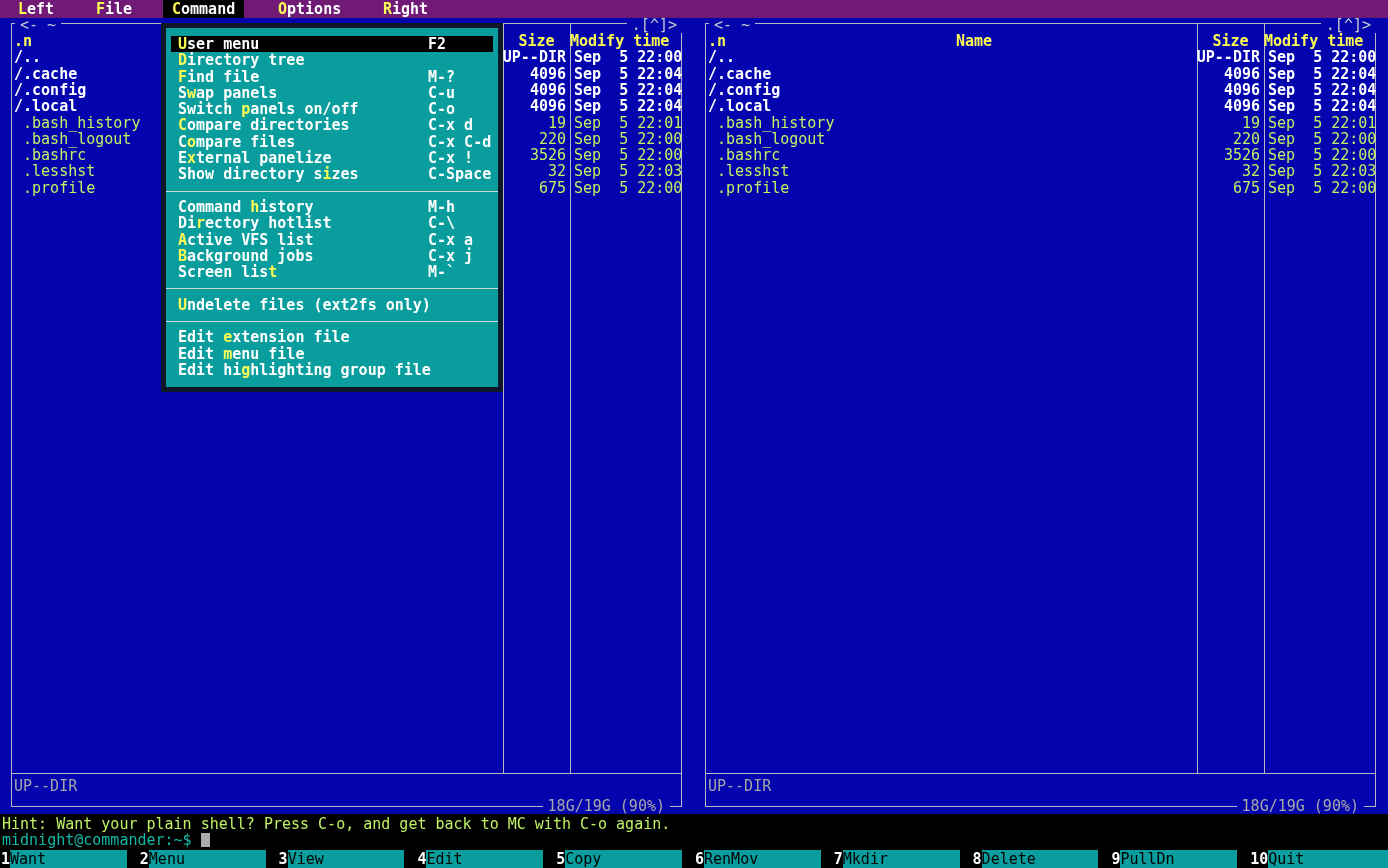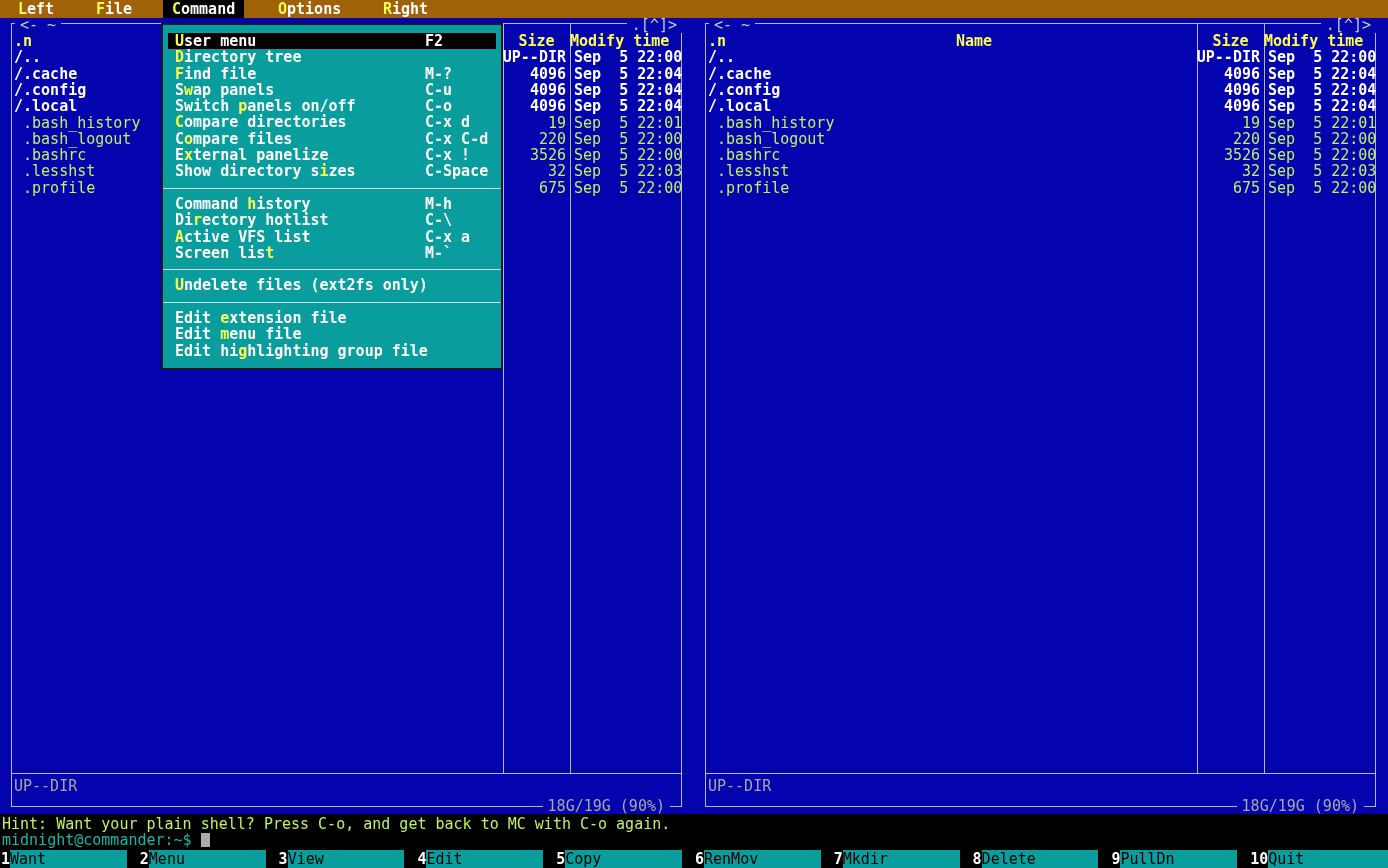--- a/index.html
+++ b/index.html
@@ -6,21 +6,21 @@
   html,body { background:#000; }
   .screen {
     position:relative; width:1388px; height:868px; overflow:hidden;
     background:#0A9D9D;
     font-family:"DejaVu Sans Mono", monospace;
     font-size:15px; line-height:16.3px;
   }
   .hot { color:#FCFC54; }
 
   
-  .menubar { position:absolute; top:0; left:0; width:100%; height:18px; background:#a16207; z-index:12; }
+  .menubar { position:absolute; top:0; left:0; width:100%; height:18px; background:#701a75; z-index:12; }
   .mb-item { position:absolute; top:0; height:18px; line-height:18px; padding:0 9px;
              color:#FFFFFF; font-weight:bold; white-space:pre; cursor:default; }
   .mb-item.selected { background:#000000; }
 
   
   .panel { position:absolute; top:18px; width:694px; height:796px; background:#0404AE; overflow:hidden; }
   #panel-0 { left:0; } #panel-1 { left:694px; }
   .frame   { position:absolute; left:11px; top:5px; width:671px; height:784px; border:1px solid #B8B8C8; }
   .colsep  { position:absolute; top:6px; width:1px; height:749px; background:#B8B8C8; }
   .cs1 { left:503px; } .cs2 { left:570px; }
@@ -41,21 +41,21 @@
   .f-size { left:500px; width:66px; text-align:right; }
   .f-time { left:574px; }
   .frow.dir    { color:#FFFFFF; font-weight:bold; }
   .frow.hidden { color:#bef264; }
   .ministatus { position:absolute; left:14px; top:760px; height:16px; line-height:16px; color:#A8A8A8; }
   .freespace  { position:absolute; top:780px; right:24px; height:16px; line-height:16px;
                 background:#0404AE; padding:0 5px; color:#A8A8A8; white-space:pre; }
 
   
   .dropdown { position:absolute; left:161px; top:23px; width:342px; background:#0A9D9D;
-              border:2px solid #0f172a; padding:8px 0 9px 0; z-index:10; }
+              border:5px solid #0f172a; padding:8px 0 9px 0; z-index:10; }
   .mi { position:relative; height:16.3px; line-height:16.3px; padding-left:12px;
         color:#FFFFFF; font-weight:bold; cursor:default; }
   .mi span { white-space:pre; position:relative; }
   .mi.selected::before { content:""; position:absolute; left:5px; right:5px; top:0; bottom:0;
                          background:#000000; }
   .mi .key { position:absolute; left:262px; top:0; }
   .sep { height:16.3px; position:relative; }
   .sep::after { content:""; position:absolute; left:0; right:0; top:8px; height:1px; background:#D6D6D6; }
 
   
@@ -216,20 +216,21 @@
       <div class="mi"><span>S</span><span class="hot">w</span><span>ap panels</span><span class="key">C-u</span></div>
       <div class="mi"><span>Switch </span><span class="hot">p</span><span>anels on/off</span><span class="key">C-o</span></div>
       <div class="mi"><span class="hot">C</span><span>ompare directories</span><span class="key">C-x d</span></div>
       <div class="mi"><span>C</span><span class="hot">o</span><span>mpare files</span><span class="key">C-x C-d</span></div>
       <div class="mi"><span>E</span><span class="hot">x</span><span>ternal panelize</span><span class="key">C-x !</span></div>
       <div class="mi"><span>Show directory s</span><span class="hot">i</span><span>zes</span><span class="key">C-Space</span></div>
       <div class="sep"></div>
       <div class="mi"><span>Command </span><span class="hot">h</span><span>istory</span><span class="key">M-h</span></div>
       <div class="mi"><span>Di</span><span class="hot">r</span><span>ectory hotlist</span><span class="key">C-\</span></div>
       <div class="mi"><span class="hot">A</span><span>ctive VFS list</span><span class="key">C-x a</span></div>
+      <div class="mi"><span class="hot">B</span><span>ackground jobs</span><span class="key">C-x j</span></div>
       <div class="mi"><span>Screen lis</span><span class="hot">t</span><span class="key">M-`</span></div>
       <div class="sep"></div>
       <div class="mi"><span class="hot">U</span><span>ndelete files (ext2fs only)</span></div>
       <div class="sep"></div>
       <div class="mi"><span>Edit </span><span class="hot">e</span><span>xtension file</span></div>
       <div class="mi"><span>Edit </span><span class="hot">m</span><span>enu file</span></div>
       <div class="mi"><span>Edit hi</span><span class="hot">g</span><span>hlighting group file</span></div>
     </div>
 
   <div class="console">

